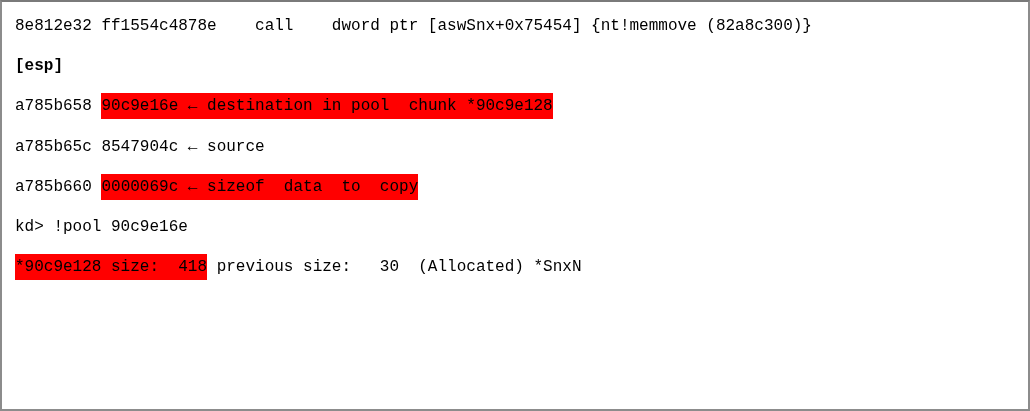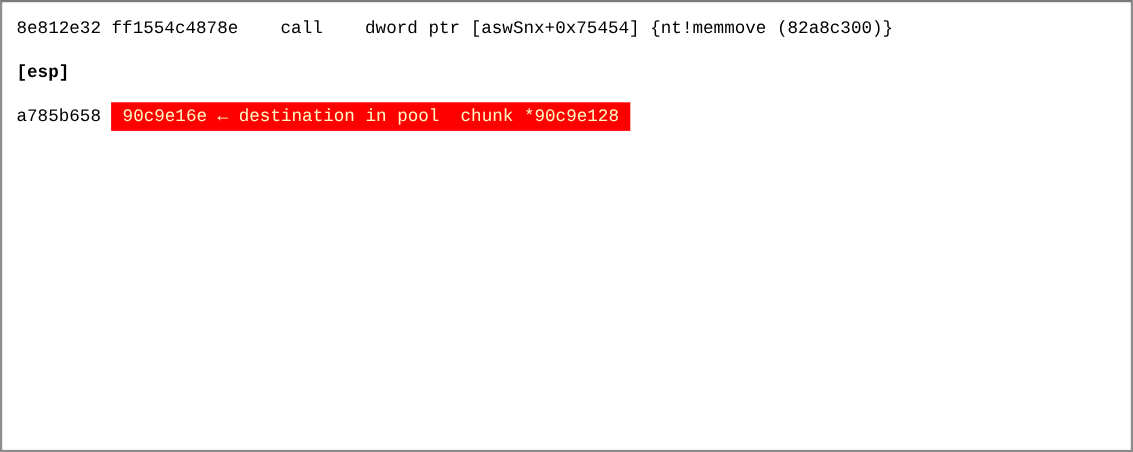--- a/index.html
+++ b/index.html
@@ -27,36 +27,39 @@
     white-space: pre;
   }
   .seg {
     white-space: pre;
   }
   .seg.bold {
     font-weight: bold;
   }
   .seg.hl {
     background: #ff0000;
-    color: #fef9c3;
-    padding: 4px 10px;
+    color: #000000;
+    padding: 4px 0;
   }
   .text-caret {
     display: inline-block;
     width: 1px;
     height: 19px;
     background: #000000;
     vertical-align: middle;
     margin: 0 1px 0 0;
     transform: translateY(-1px);
   }
 </style>
 </head>
 <body>
 
 <div class="doc-frame">
   <div id="lines-container">
       <div class="line-row"><span class="seg">8e812e32 ff1554c4878e    call    dword ptr [aswSnx+0x75454] {nt!memmove (82a8c300)}</span></div>
       <div class="line-row"><span class="seg bold">[esp]</span></div>
       <div class="line-row"><span class="seg">a785b658 </span><span class="seg hl">90c9e16e ← destination in pool  chunk *90c9e128</span></div>
-      <div class="line-row"></div>
+      <div class="line-row"><span class="seg">a785b65c 8547904c ← source</span></div>
+      <div class="line-row"><span class="seg">a785b660 </span><span class="seg hl">0000069c ← sizeof  data  to  copy</span></div>
+      <div class="line-row"><span class="seg">kd&gt; !pool 90c9e16e</span></div>
+      <div class="line-row"><span class="seg hl">*90c9e128 size:  418</span><span class="seg"> previous size:   30  (Allocated) *SnxN</span></div>
     </div>
 </div>
 
 </body></html>

